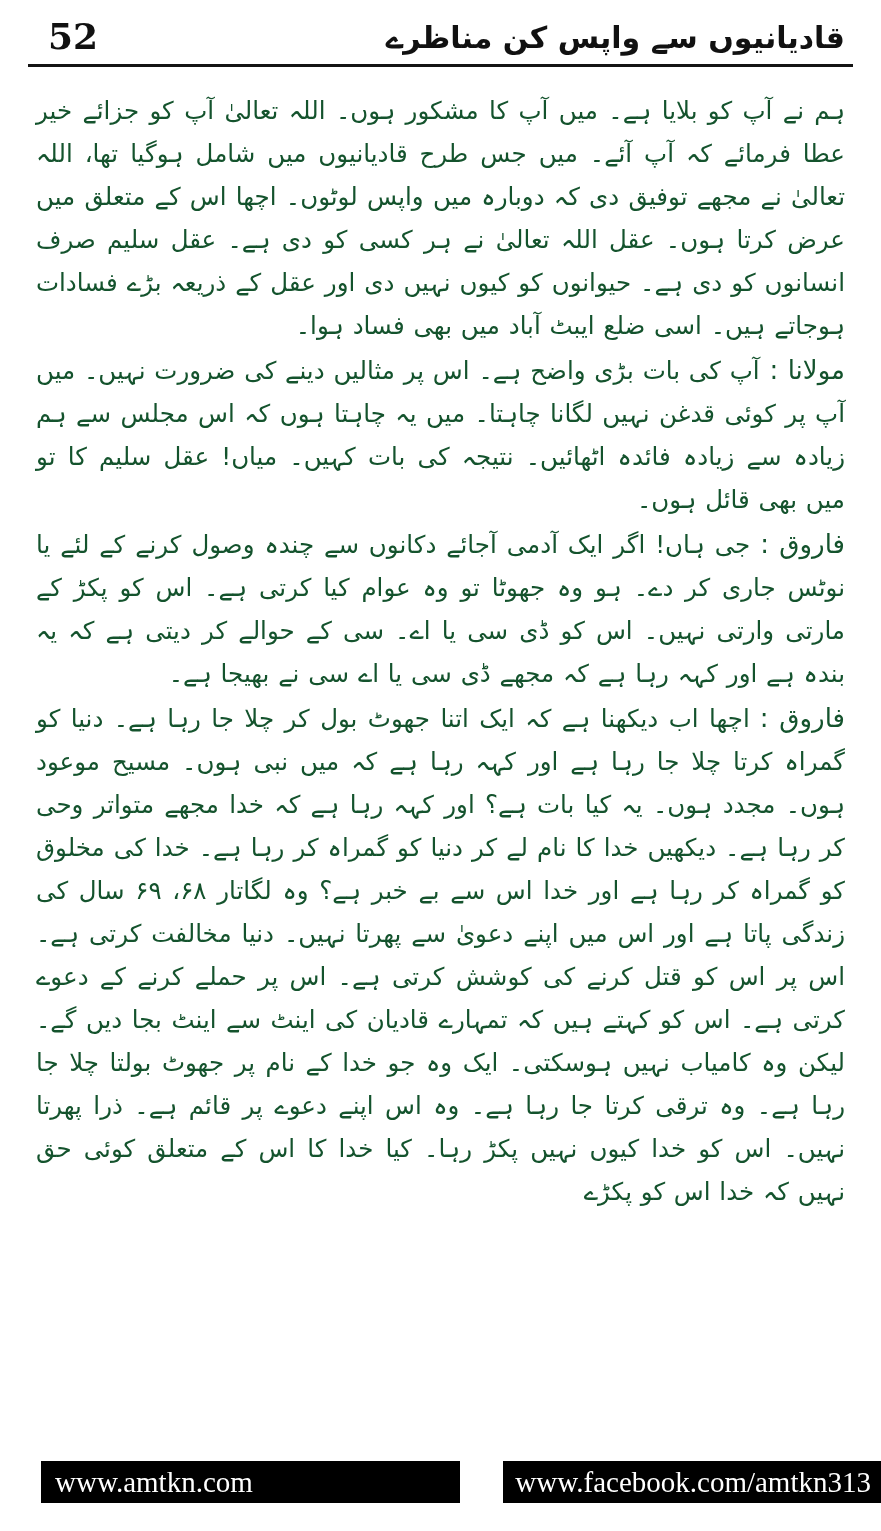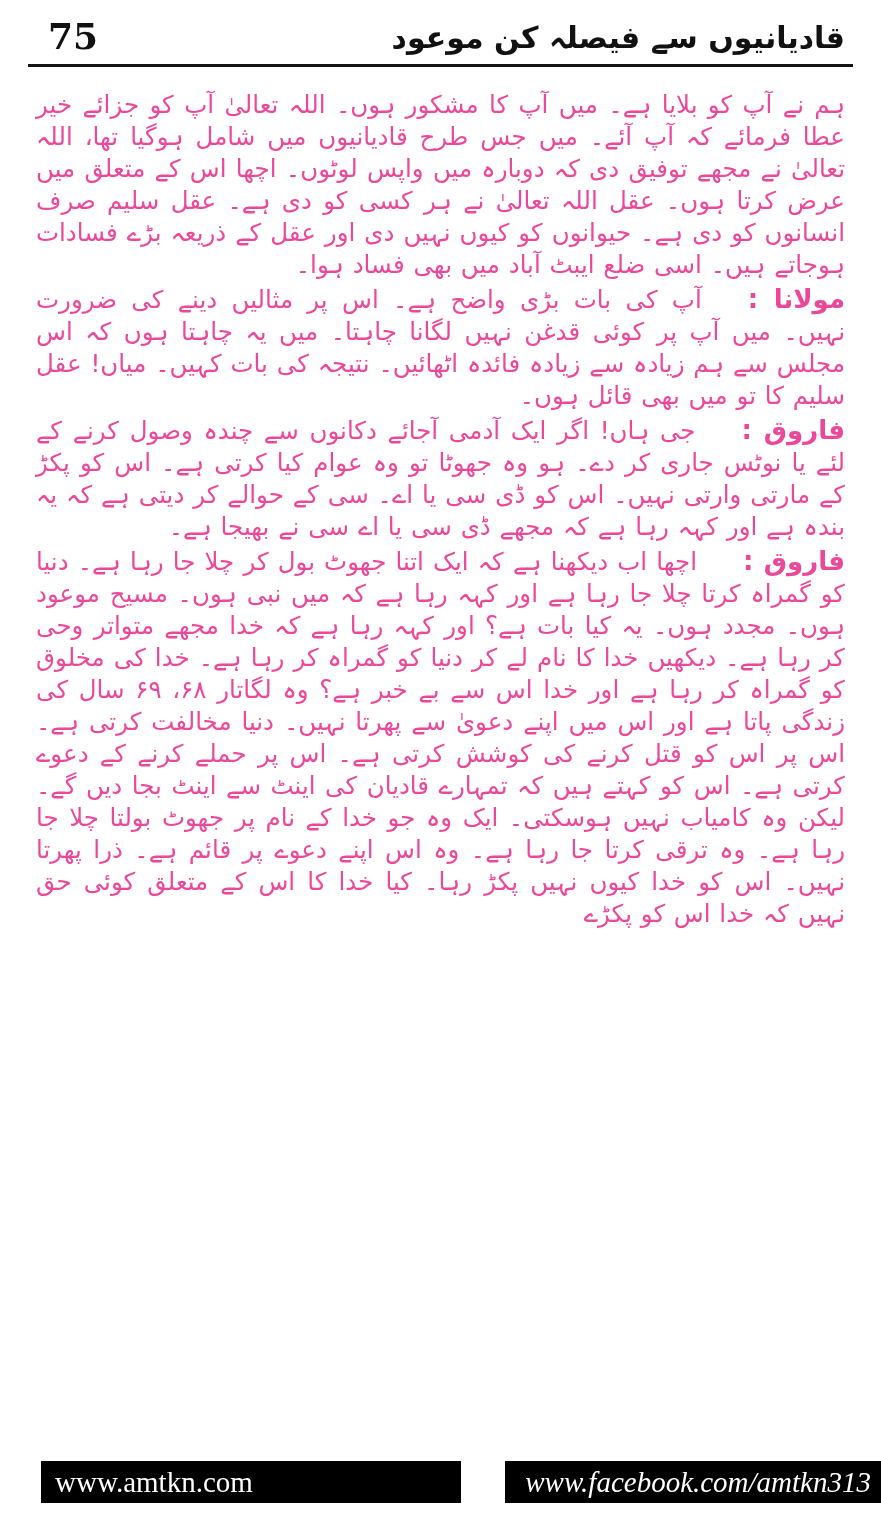--- a/index.html
+++ b/index.html
@@ -45,33 +45,32 @@
     border: 0;
     border-top: 3px solid #141414;
     margin: 4px 28px 0 28px;
   }
   
   .text-body {
     direction: rtl;
     text-align: justify;
     padding: 22px 36px 0 36px;
     font-size: 24.5px;
-    line-height: 32px;
-    color: #ec4899;
+    line-height: 43px;
+    color: #14532d;
     letter-spacing: 0;
     word-spacing: 1px;
   }
   .para {
     margin: 0 0 2px 0;
   }
   .speaker {
-    font-weight: bold;
+    font-weight: normal;
     font-size: 26px;
     padding-left: 10px;
-    margin-left: 36px;
   }
   
   .footer-bar {
     position: absolute;
     left: 0;
     right: 0;
     bottom: 28px;
     height: 42px;
     display: flex;
     direction: ltr;
@@ -91,33 +90,32 @@
     justify-content: flex-start;
     margin-left: 41px;
   }
   .footer-gap {
     width: 46px;
     background: #ffffff;
   }
   .footer-seg.right {
     flex: 1;
     padding-right: 10px;
-    padding-left: 20px;
+    padding-left: 12px;
     justify-content: flex-end;
-    font-style: italic;
   }
 </style>
 </head>
 <body>
 
 <div class="page">
 
   <div class="page-header">
-    <div class="page-number">75</div>
-    <div class="page-title">قادیانیوں سے فیصلہ کن موعود</div>
+    <div class="page-number">52</div>
+    <div class="page-title">قادیانیوں سے واپس کن مناظرے</div>
   </div>
   <hr class="header-rule">
 
   <div class="text-body">
 
     <p class="para"><span>ہم نے آپ کو بلایا ہے۔ میں آپ کا مشکور ہوں۔ اللہ تعالیٰ آپ کو جزائے خیر عطا فرمائے کہ آپ آئے۔ میں جس طرح قادیانیوں میں شامل ہوگیا تھا، اللہ تعالیٰ نے مجھے توفیق دی کہ دوبارہ میں واپس لوٹوں۔ اچھا اس کے متعلق میں عرض کرتا ہوں۔ عقل اللہ تعالیٰ نے ہر کسی کو دی ہے۔ عقل سلیم صرف انسانوں کو دی ہے۔ حیوانوں کو کیوں نہیں دی اور عقل کے ذریعہ بڑے فسادات ہوجاتے ہیں۔ اسی ضلع ایبٹ آباد میں بھی فساد ہوا۔</span></p>
 
     <p class="para"><span class="speaker">مولانا :</span><span>آپ کی بات بڑی واضح ہے۔ اس پر مثالیں دینے کی ضرورت نہیں۔ میں آپ پر کوئی قدغن نہیں لگانا چاہتا۔ میں یہ چاہتا ہوں کہ اس مجلس سے ہم زیادہ سے زیادہ فائدہ اٹھائیں۔ نتیجہ کی بات کہیں۔ میاں! عقل سلیم کا تو میں بھی قائل ہوں۔</span></p>
 
     <p class="para"><span class="speaker">فاروق :</span><span>جی ہاں! اگر ایک آدمی آجائے دکانوں سے چندہ وصول کرنے کے لئے یا نوٹس جاری کر دے۔ ہو وہ جھوٹا تو وہ عوام کیا کرتی ہے۔ اس کو پکڑ کے مارتی وارتی نہیں۔ اس کو ڈی سی یا اے۔ سی کے حوالے کر دیتی ہے کہ یہ بندہ ہے اور کہہ رہا ہے کہ مجھے ڈی سی یا اے سی نے بھیجا ہے۔</span></p>

